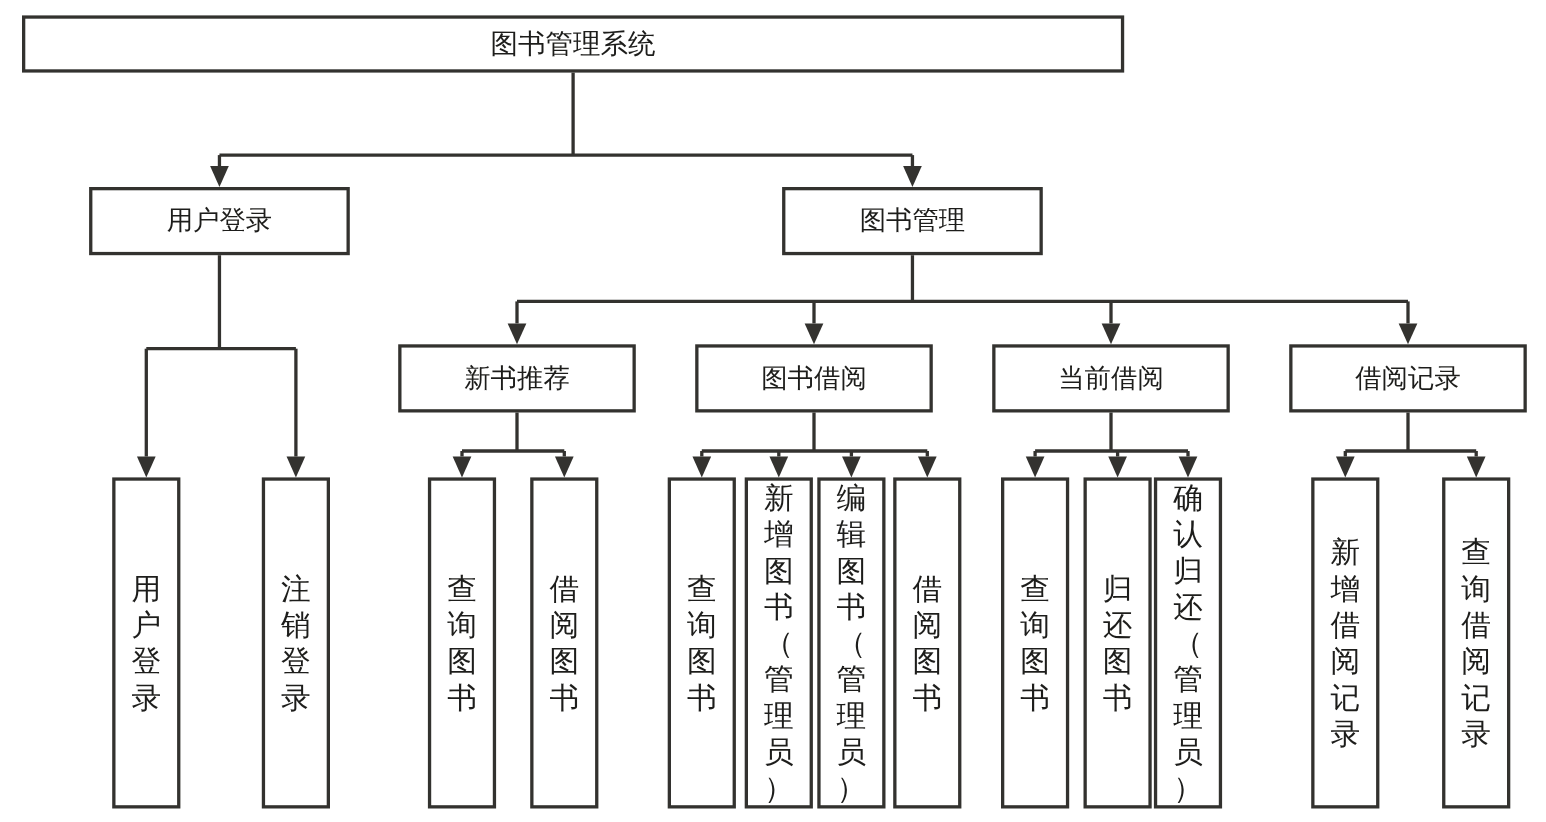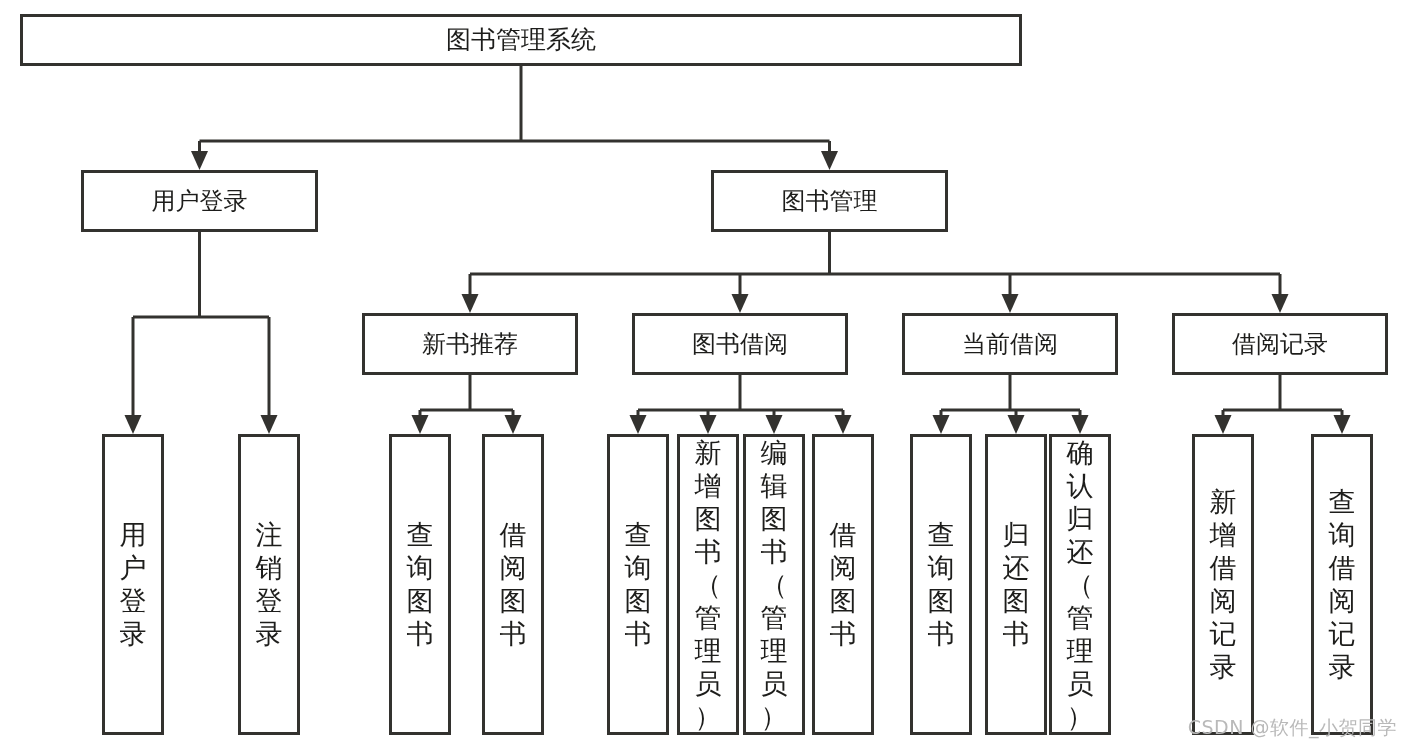--- a/index.html
+++ b/index.html
@@ -204,14 +204,13 @@
         <g>
           <rect class="node-rect" x="1193.5" y="435.5" width="59" height="298"></rect>
           <text class="leaf-label" x="1223" y="511.24"><tspan x="1223" dy="0">新</tspan><tspan x="1223" dy="33">增</tspan><tspan x="1223" dy="33">借</tspan><tspan x="1223" dy="33">阅</tspan><tspan x="1223" dy="33">记</tspan><tspan x="1223" dy="33">录</tspan></text>
         </g>
         <g>
           <rect class="node-rect" x="1312.5" y="435.5" width="59" height="298"></rect>
           <text class="leaf-label" x="1342" y="511.24"><tspan x="1342" dy="0">查</tspan><tspan x="1342" dy="33">询</tspan><tspan x="1342" dy="33">借</tspan><tspan x="1342" dy="33">阅</tspan><tspan x="1342" dy="33">记</tspan><tspan x="1342" dy="33">录</tspan></text>
         </g>
       </g>
   </svg>
-  <div class="watermark">CSDN @软件_小贺同学</div>
 </div>
 
 </body></html>

